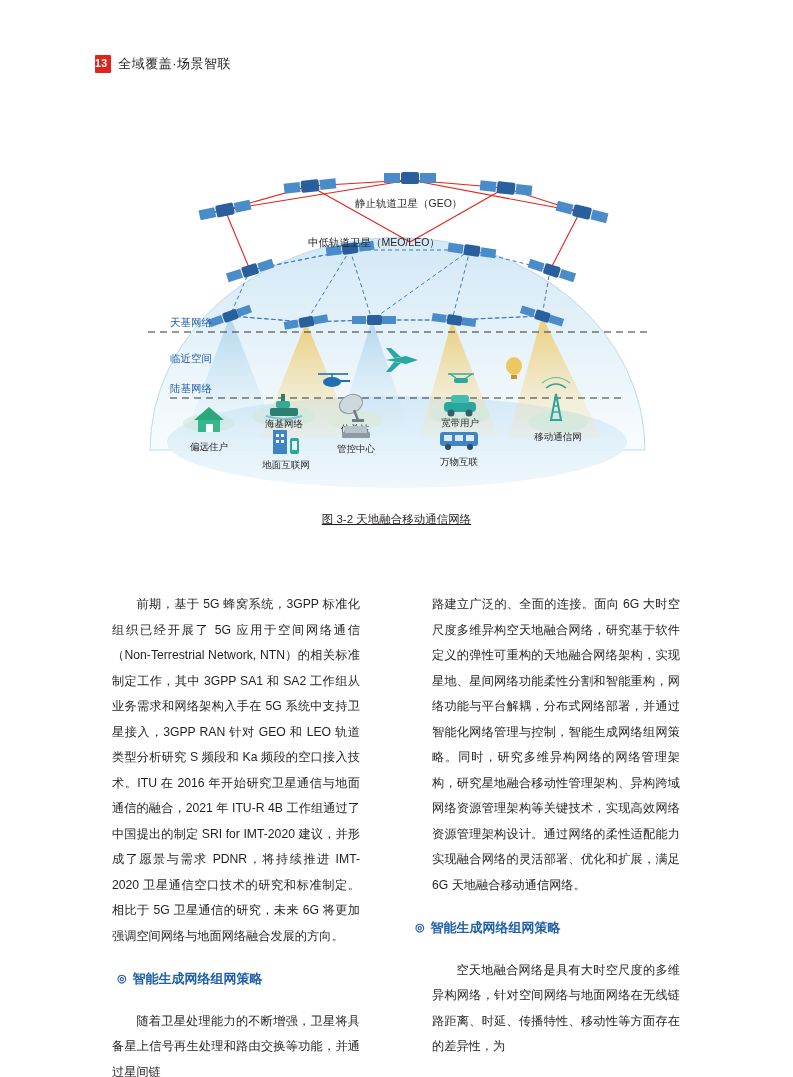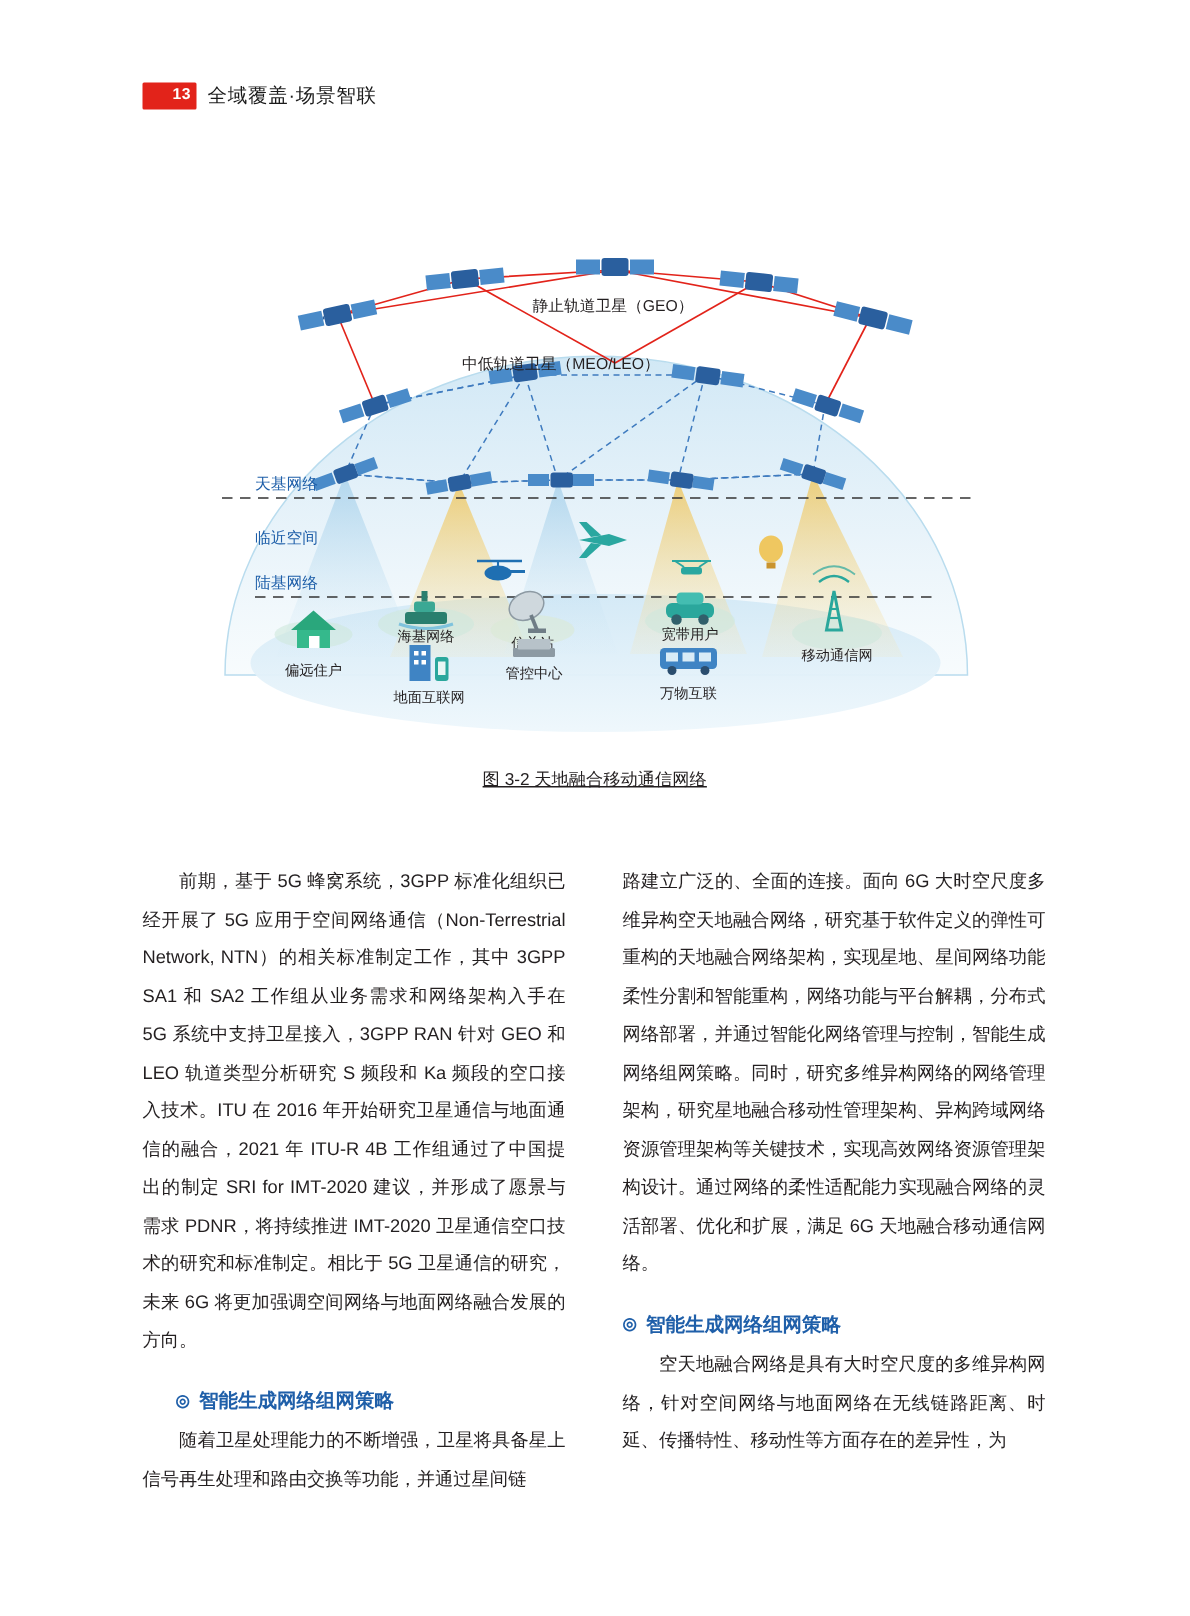--- a/index.html
+++ b/index.html
@@ -29,21 +29,21 @@
     top: 55px;
     display: flex;
     align-items: center;
     gap: 7px;
   }
   .header .pagenum {
     background: #e2231a;
     color: #ffffff;
     font-size: 10.5px;
     line-height: 1;
-    padding: 3px 4px 4px 20px;
+    padding: 3px 4px 4px 0;
     border-radius: 1px;
     font-weight: bold;
     letter-spacing: 0.3px;
   }
   .header .chapter {
     font-size: 13px;
     font-weight: normal;
     color: #1b1b1b;
     letter-spacing: 0.5px;
   }
@@ -74,21 +74,21 @@
     top: 575px;
     width: 282px;
     font-size: 12.2px;
     line-height: 25.5px;
     color: #231f20;
     text-align: justify;
     text-justify: inter-ideograph;
   }
   .col.left { left: 95px; }
   .col.right { left: 415px; }
-  .col p { margin: 0; }
+  .col p { margin: 17px; }
   .col p.indent { text-indent: 2em; }
 
   .subhead {
     display: flex;
     align-items: baseline;
     gap: 6px;
     margin: 14px 0 2px 0;
     color: #1f5fa9;
     font-weight: bold;
     font-size: 13px;

